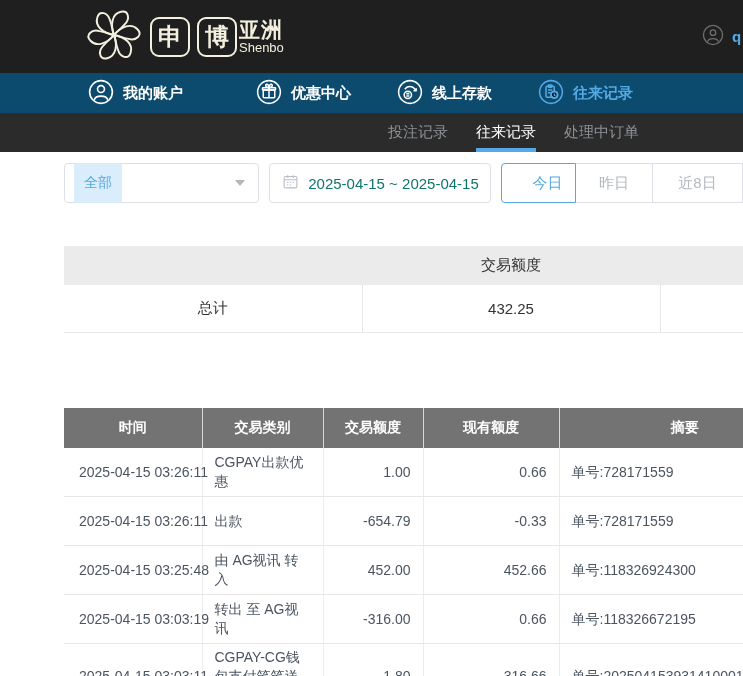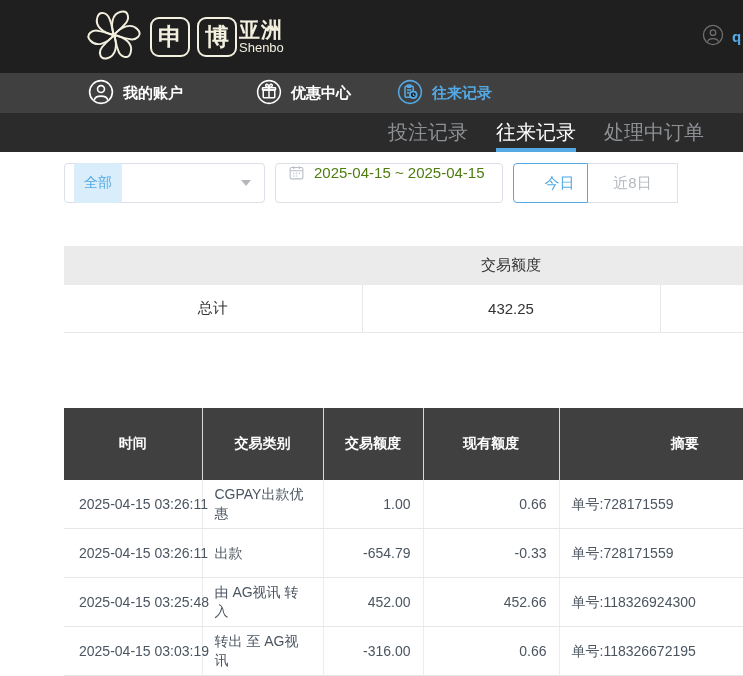--- a/index.html
+++ b/index.html
@@ -13,51 +13,51 @@
   .logo{display:flex;align-items:center;cursor:pointer;}
   .logo svg.flower{width:58px;height:58px;}
   .hanzi-box{width:36px;height:36px;border:2px solid #f3f0df;border-radius:9px;display:flex;align-items:center;justify-content:center;color:#f3f0df;font-size:24px;font-weight:bold;margin-left:7px;}
   .brand-right{margin-left:2px;color:#f3f0df;line-height:1.05;}
   .brand-region{font-size:21px;font-weight:bold;letter-spacing:1px;}
   .brand-sub{font-size:13px;}
   .user-area{position:absolute;left:702px;top:0;height:73px;display:flex;align-items:center;gap:8px;white-space:nowrap;}
   .user-area svg{width:22px;height:22px;color:#6f6f6f;}
   .user-name{color:#54a9e4;font-size:15px;font-weight:bold;}
   
-  .mainnav{height:40px;background:#404040;display:flex;align-items:center;padding-left:88px;gap:46px;box-sizing:border-box;}
+  .mainnav{height:40px;background:#0c4a6e;display:flex;align-items:center;padding-left:88px;gap:46px;box-sizing:border-box;}
   .nav-item{display:flex;align-items:center;gap:9px;font-size:15px;font-weight:bold;color:#fff;cursor:pointer;flex:0 0 auto;}
   .nav-item:first-child{margin-right:27px;}
   .nav-item svg{width:26px;height:26px;flex:0 0 auto;}
   .nav-item.active{color:#54a9e4;}
   
   .subnav{height:39px;background:#2b2b2b;display:flex;padding-left:388px;gap:28px;box-sizing:border-box;}
-  .tab{position:relative;display:flex;align-items:center;font-size:20px;color:#8d9094;cursor:pointer;}
+  .tab{position:relative;display:flex;align-items:center;font-size:15px;color:#8d9094;cursor:pointer;}
   .tab.active{color:#ffffff;}
   .tab.active::after{content:"";position:absolute;left:0;right:0;bottom:0;height:4px;background:#54a9e4;}
   
   .filters{margin:11px 0 0 64px;display:flex;gap:10px;}
   .select-box{width:201px;height:40px;border:1px solid #dcdfe6;border-radius:4px;position:relative;display:flex;align-items:center;box-sizing:border-box;cursor:pointer;background:#fff;}
   .chip{margin-left:9px;background:#d9edfa;color:#54a9e4;font-size:14px;padding:11px 10px;border-radius:3px;}
   .caret{position:absolute;right:13px;width:0;height:0;border-left:5px solid transparent;border-right:5px solid transparent;border-top:6px solid #b4b7bc;}
-  .date-box{width:228px;height:40px;border:1px solid #dcdfe6;border-radius:4px;display:flex;gap:9px;padding-left:12px;box-sizing:border-box;color:#4d7c0f;font-size:15px;cursor:pointer;background:#fff;}
+  .date-box{width:228px;height:40px;border:1px solid #dcdfe6;border-radius:4px;display:flex;align-items:center;gap:9px;padding-left:12px;box-sizing:border-box;color:#0f766e;font-size:15px;cursor:pointer;background:#fff;}
   .date-box svg{width:17px;height:17px;color:#b9bfc6;flex:0 0 auto;}
   .btn-group{display:flex;}
   .qbtn{height:40px;box-sizing:border-box;border:1px solid #dcdfe6;border-left:none;background:#fff;color:#b3b9bf;font-size:15px;display:flex;align-items:center;justify-content:center;cursor:pointer;}
   .qbtn:first-child{border-left:1px solid #dcdfe6;border-radius:4px 0 0 4px;}
   .qbtn.active{border:1px solid #54a9e4;color:#54a9e4;}
   .qbtn.w1{width:75px;padding-left:24px;} .qbtn.w2{width:77px;} .qbtn.w3{width:90px;}
   
   table{border-collapse:collapse;table-layout:fixed;}
   .summary{margin:43px 0 0 64px;width:894px;font-size:15px;color:#333;}
   .summary thead td{height:37px;background:#ebebeb;text-align:center;}
   .summary tbody td{height:45px;background:#fff;text-align:center;border-bottom:1px solid #e8e8e8;}
   .summary tbody td.vline{border-right:1px solid #e8e8e8;}
   
   .records{margin:75px 0 0 64px;width:746px;font-size:14px;color:#4b5560;}
-  .records thead th{height:40px;background:#404040;color:#fff;font-weight:bold;font-size:14px;text-align:center;border-right:1px solid #d8d8d8;padding:16px;}
+  .records thead th{height:40px;background:#737373;color:#fff;font-weight:bold;font-size:14px;text-align:center;border-right:1px solid #d8d8d8;padding:0;}
   .records thead th:last-child{border-right:none;}
   .records tbody td{height:40px;border-bottom:1px solid #e7e7e7;border-right:1px solid #ececec;padding:4px 12px;line-height:19px;background:#fff;}
   .records tbody td:last-child{border-right:none;}
   .records td.al{text-align:left;}
   .records td.ar{text-align:right;}
   .records td.time{padding-left:15px;white-space:nowrap;}
 </style>
 </head>
 <body>
 
@@ -122,20 +122,31 @@
       <svg viewBox="0 0 24 24" fill="none" stroke="currentColor" stroke-width="1.4">
         <circle cx="12" cy="12" r="10.5"></circle>
         <rect x="6.7" y="10.2" width="10.6" height="7" rx="0.6"></rect>
         <rect x="6" y="8" width="12" height="2.2" rx="0.4"></rect>
         <path d="M12 8 v9.2"></path>
         <path d="M12 8 C9.2 8 8.2 5.6 9.6 4.9 C11 4.3 12 6.5 12 8 C12 6.5 13 4.3 14.4 4.9 C15.8 5.6 14.8 8 12 8 Z"></path>
       </svg>
     </span>
     <span>优惠中心</span>
   </div>
+  <div class="nav-item">
+    <span>
+      <svg viewBox="0 0 24 24" fill="none" stroke="currentColor" stroke-width="1.4">
+        <circle cx="12" cy="12" r="10.5"></circle>
+        <circle cx="10" cy="14.6" r="3.4"></circle>
+        <path d="M8.6 13.5 h2.8 M8.6 15.7 h2.8"></path>
+        <path d="M7.2 9.5 C9.5 6.2 13.8 6.4 15.8 8.6 L17.6 10.8 M15.2 10.9 L17.6 10.8 L17.8 8.5"></path>
+      </svg>
+    </span>
+    <span>线上存款</span>
+  </div>
   <div class="nav-item active">
     <span>
       <svg viewBox="0 0 24 24" fill="none" stroke="currentColor" stroke-width="1.4">
         <circle cx="12" cy="12" r="10.5"></circle>
         <rect x="7.4" y="6.6" width="7.6" height="10.2" rx="1"></rect>
         <rect x="9.5" y="5.5" width="3.4" height="2" rx="0.5"></rect>
         <path d="M9.2 10.2 h4 M9.2 12.6 h2.4"></path>
         <circle cx="15.1" cy="14.6" r="3" fill="#0a0a0a"></circle>
         <circle cx="15.1" cy="14.6" r="3"></circle>
         <path d="M15.1 13.3 v1.4 l1 0.8"></path>
@@ -160,20 +171,21 @@
     <span>
       <svg viewBox="0 0 24 24" fill="none" stroke="currentColor" stroke-width="1.6">
         <rect x="3" y="5" width="18" height="16" rx="2"></rect>
         <path d="M3 9.5 h18 M8 3 v4 M16 3 v4 M7 13 h2 M11 13 h2 M15 13 h2 M7 17 h2 M11 17 h2"></path>
       </svg>
     </span>
     <span>2025-04-15 ~ 2025-04-15</span>
   </div>
   <div class="btn-group">
     <button class="qbtn w1 active">今日</button>
+    <button class="qbtn w2">昨日</button>
     <button class="qbtn w3">近8日</button>
   </div>
 </div>
 
 <table class="summary">
   <thead>
     <tr>
       <td></td>
       <td>交易额度</td>
       <td></td>

